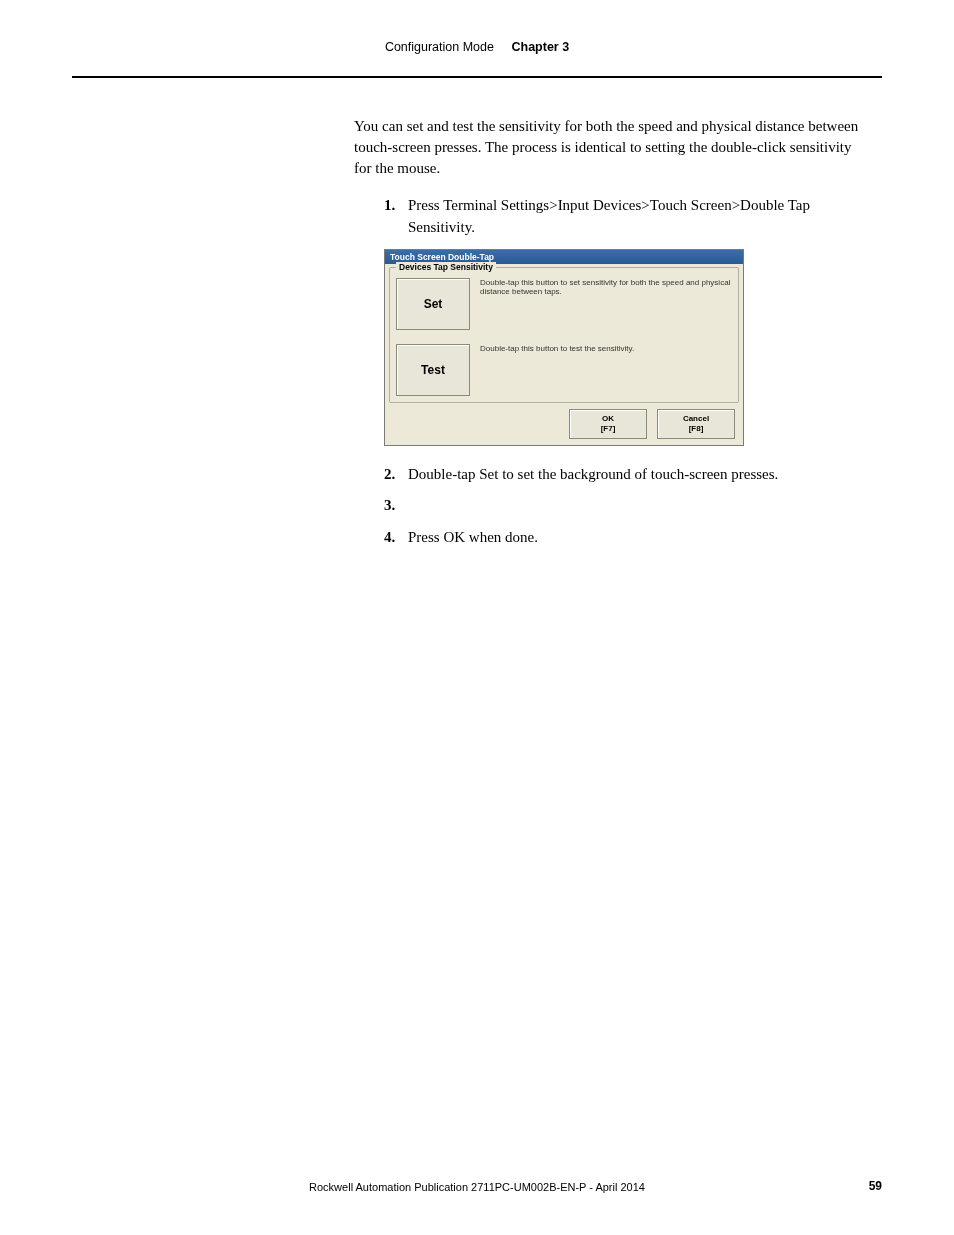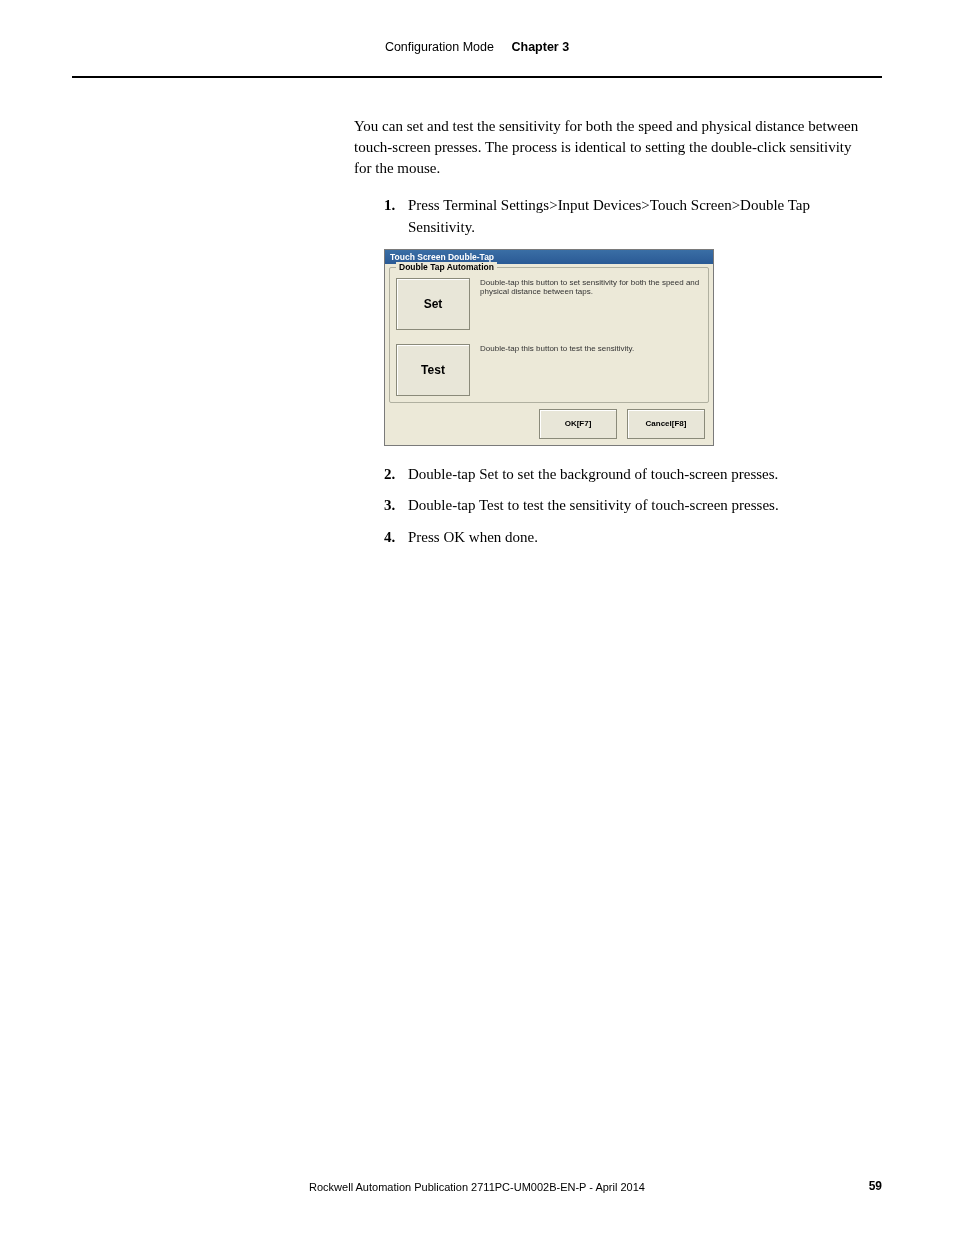--- a/index.html
+++ b/index.html
@@ -57,21 +57,21 @@
   }
   ol.steps > li .num {
     position: absolute;
     left: 0;
     font-weight: 700;
   }
   .screenshot-wrap {
     margin: 10px 0 18px 30px;
   }
   .screenshot {
-    width: 330px;
+    width: 360px;
     border: 1px solid #7a7a7a;
     font-family: Tahoma, Arial, sans-serif;
     background: #ece9d8;
   }
   .titlebar {
     background: linear-gradient(#3a6ea5, #2a5a95);
     color: #fff;
     font-size: 8.5px;
     font-weight: 700;
     padding: 2px 5px;
@@ -125,20 +125,21 @@
   }
   .bottom-btn {
     width: 78px;
     height: 30px;
     background: #e8e6d8;
     border: 1px solid #8a8a7a;
     font-size: 8px;
     font-weight: 700;
     text-align: center;
     display: flex;
+    flex-direction: column;
     align-items: center;
     justify-content: center;
     box-shadow: inset 1px 1px 0 #fff;
     line-height: 1.2;
   }
   .footer {
     position: absolute;
     bottom: 42px;
     left: 0;
     width: 100%;
@@ -174,21 +175,21 @@
       <li>
         <span class="num">1.</span>
         <span>Press Terminal Settings&gt;Input Devices&gt;Touch Screen&gt;Double Tap Sensitivity.</span>
       </li>
     </ol>
 
     <div class="screenshot-wrap">
       <div class="screenshot">
         <div class="titlebar">Touch Screen Double-Tap</div>
         <div class="group">
-          <div class="group-legend">Double Tap Automation</div>
+          <div class="group-legend">Devices Tap Sensitivity</div>
           <div class="row">
             <div class="panel-btn">Set</div>
             <div class="row-text">Double-tap this button to set sensitivity for both the speed and physical distance between taps.</div>
           </div>
           <div class="row" style="margin-top:14px;">
             <div class="panel-btn">Test</div>
             <div class="row-text">Double-tap this button to test the sensitivity.</div>
           </div>
         </div>
         <div class="bottom-btns">
@@ -204,21 +205,21 @@
       </div>
     </div>
 
     <ol class="steps">
       <li>
         <span class="num">2.</span>
         <span>Double-tap Set to set the background of touch-screen presses.</span>
       </li>
       <li>
         <span class="num">3.</span>
-        <span>Double-tap Test to test the sensitivity of touch-screen presses.</span><br>
+        <br>
       </li>
       <li>
         <span class="num">4.</span>
         <span>Press OK when done.</span>
       </li>
     </ol>
   </div>
 </div>
 
 <div class="footer">Rockwell Automation Publication 2711PC-UM002B-EN-P - April 2014</div>

